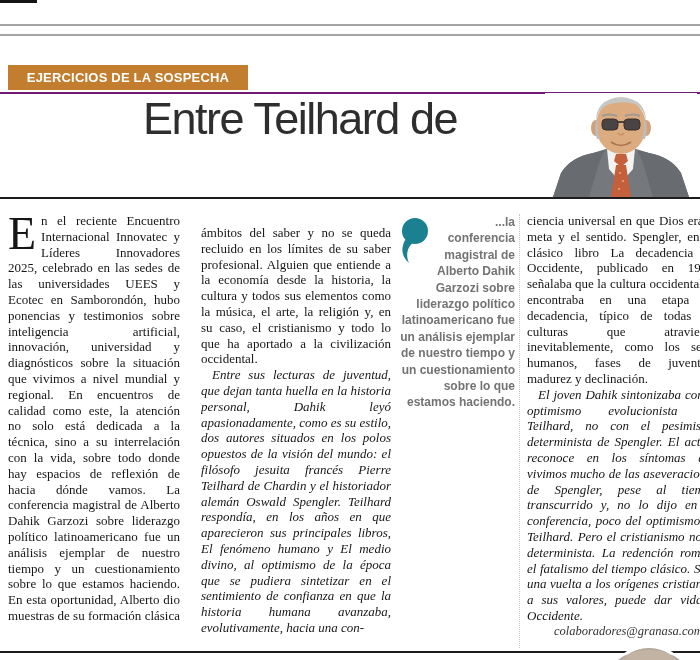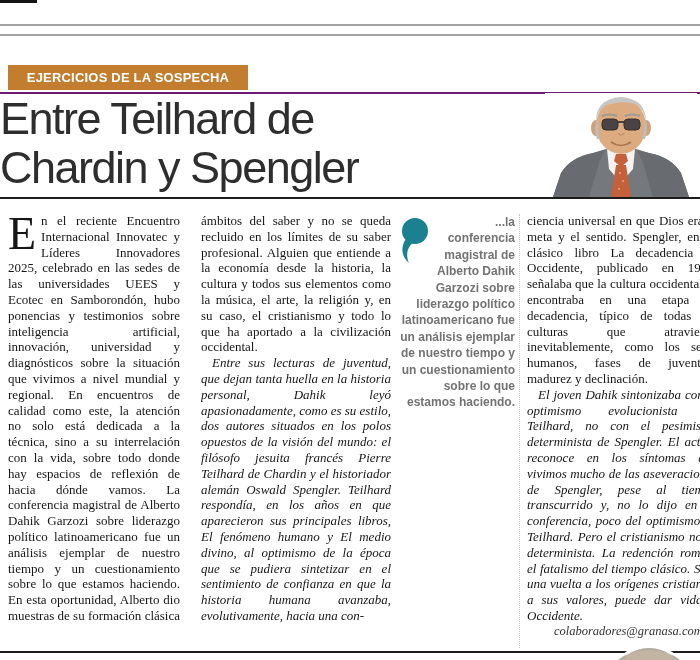--- a/index.html
+++ b/index.html
@@ -11,31 +11,31 @@
   .double-rule{position:absolute;left:0;top:24px;width:700px;height:8px;
     border-top:2px solid #a3a3a3;border-bottom:2px solid #a3a3a3;}
   .kicker-row{position:absolute;left:0;top:64px;width:700px;height:28px;
     border-bottom:2px solid #701a75;font-family:"Liberation Sans", sans-serif;}
   .kicker-badge{position:absolute;left:8px;top:1px;width:240px;height:25px;
     background:#c27e2e;color:#ffffff;font-weight:bold;font-size:13px;
     line-height:25px;text-align:center;letter-spacing:.2px;}
   .kicker-author{position:absolute;left:262px;top:3px;color:#111111;
     font-weight:bold;font-size:14.5px;line-height:22px;letter-spacing:-.2px;}
   .headline-wrap{position:absolute;left:0;top:94px;width:600px;height:104px;}
-  .headline{margin:0;color:#2e2e2e;
+  .headline{margin:0;text-align:center;color:#2e2e2e;
     font-family:"Liberation Sans", sans-serif;font-weight:300;
     font-size:45px;line-height:49px;letter-spacing:-1.5px;}
   .headline-rule{position:absolute;left:0;top:197px;width:700px;height:2px;background:#1c1c1c;}
   .photo{position:absolute;left:545px;top:93px;width:152px;height:104px;}
   .body-col{position:absolute;top:213px;color:#161616;font-size:13px;
     line-height:15.8px;text-align:justify;}
   .body-col p{margin:0;}
   .body-col p.indented{text-indent:11px;font-style:italic;}
   .col1{left:8px;width:172px;height:414px;overflow:hidden;}
-  .col2{left:201px;width:190px;height:414px;overflow:hidden;}
+  .col2{left:201px;width:190px;height:414px;overflow:hidden;margin-top:12px;}
   .col4{left:527px;width:190px;height:414px;}
   .dropcap{float:left;font-size:46px;line-height:38px;padding:2px 5px 0 0;color:#161616;}
   .pullquote{position:absolute;left:399px;top:214px;width:116px;
     font-family:"Liberation Sans", sans-serif;font-weight:bold;
     font-size:12px;line-height:16.4px;color:#737373;text-align:right;}
   .quote-icon{float:left;width:30px;height:50px;margin:2px 4px 2px 0;}
   .dotted-sep{position:absolute;left:519px;top:214px;height:434px;width:0;
     border-left:1px dotted #c6c6c6;}
   .email{margin-top:2px;text-align:right;font-style:italic;font-size:12.5px;color:#333333;}
   .bottom-rule{position:absolute;left:0;top:651px;width:700px;height:2px;background:#1c1c1c;z-index:1;}
@@ -48,21 +48,21 @@
 
   <div class="crop-mark"></div>
   <div class="double-rule"></div>
 
   <div class="kicker-row">
     <div class="kicker-badge">EJERCICIOS DE LA SOSPECHA</div>
   </div>
 
   <div class="headline-wrap">
     <h1 class="headline"><span>Entre Teilhard de</span><br>
-      <span>Chardin y Spengler</span></h1>
+      </h1>
   </div>
 
   <div class="photo">
     <svg width="152" height="104" viewBox="0 0 152 104">
       <rect x="0" y="0" width="152" height="104" fill="#ffffff"></rect>
       <path d="M8,104 L16,80 Q26,64 48,60 L64,55 L88,55 L104,60 Q126,64 136,80 L144,104 Z" fill="#75787d"></path>
       <path d="M8,104 L16,80 Q26,64 48,60 L60,57 L54,70 L44,104 Z" fill="#686b70"></path>
       <path d="M144,104 L136,80 Q126,64 104,60 L92,57 L98,70 L108,104 Z" fill="#686b70"></path>
       <polygon points="62,56 90,56 88,76 76,90 64,76" fill="#f3f3f1"></polygon>
       <rect x="66" y="44" width="20" height="16" rx="6" fill="#cf9c73"></rect>

